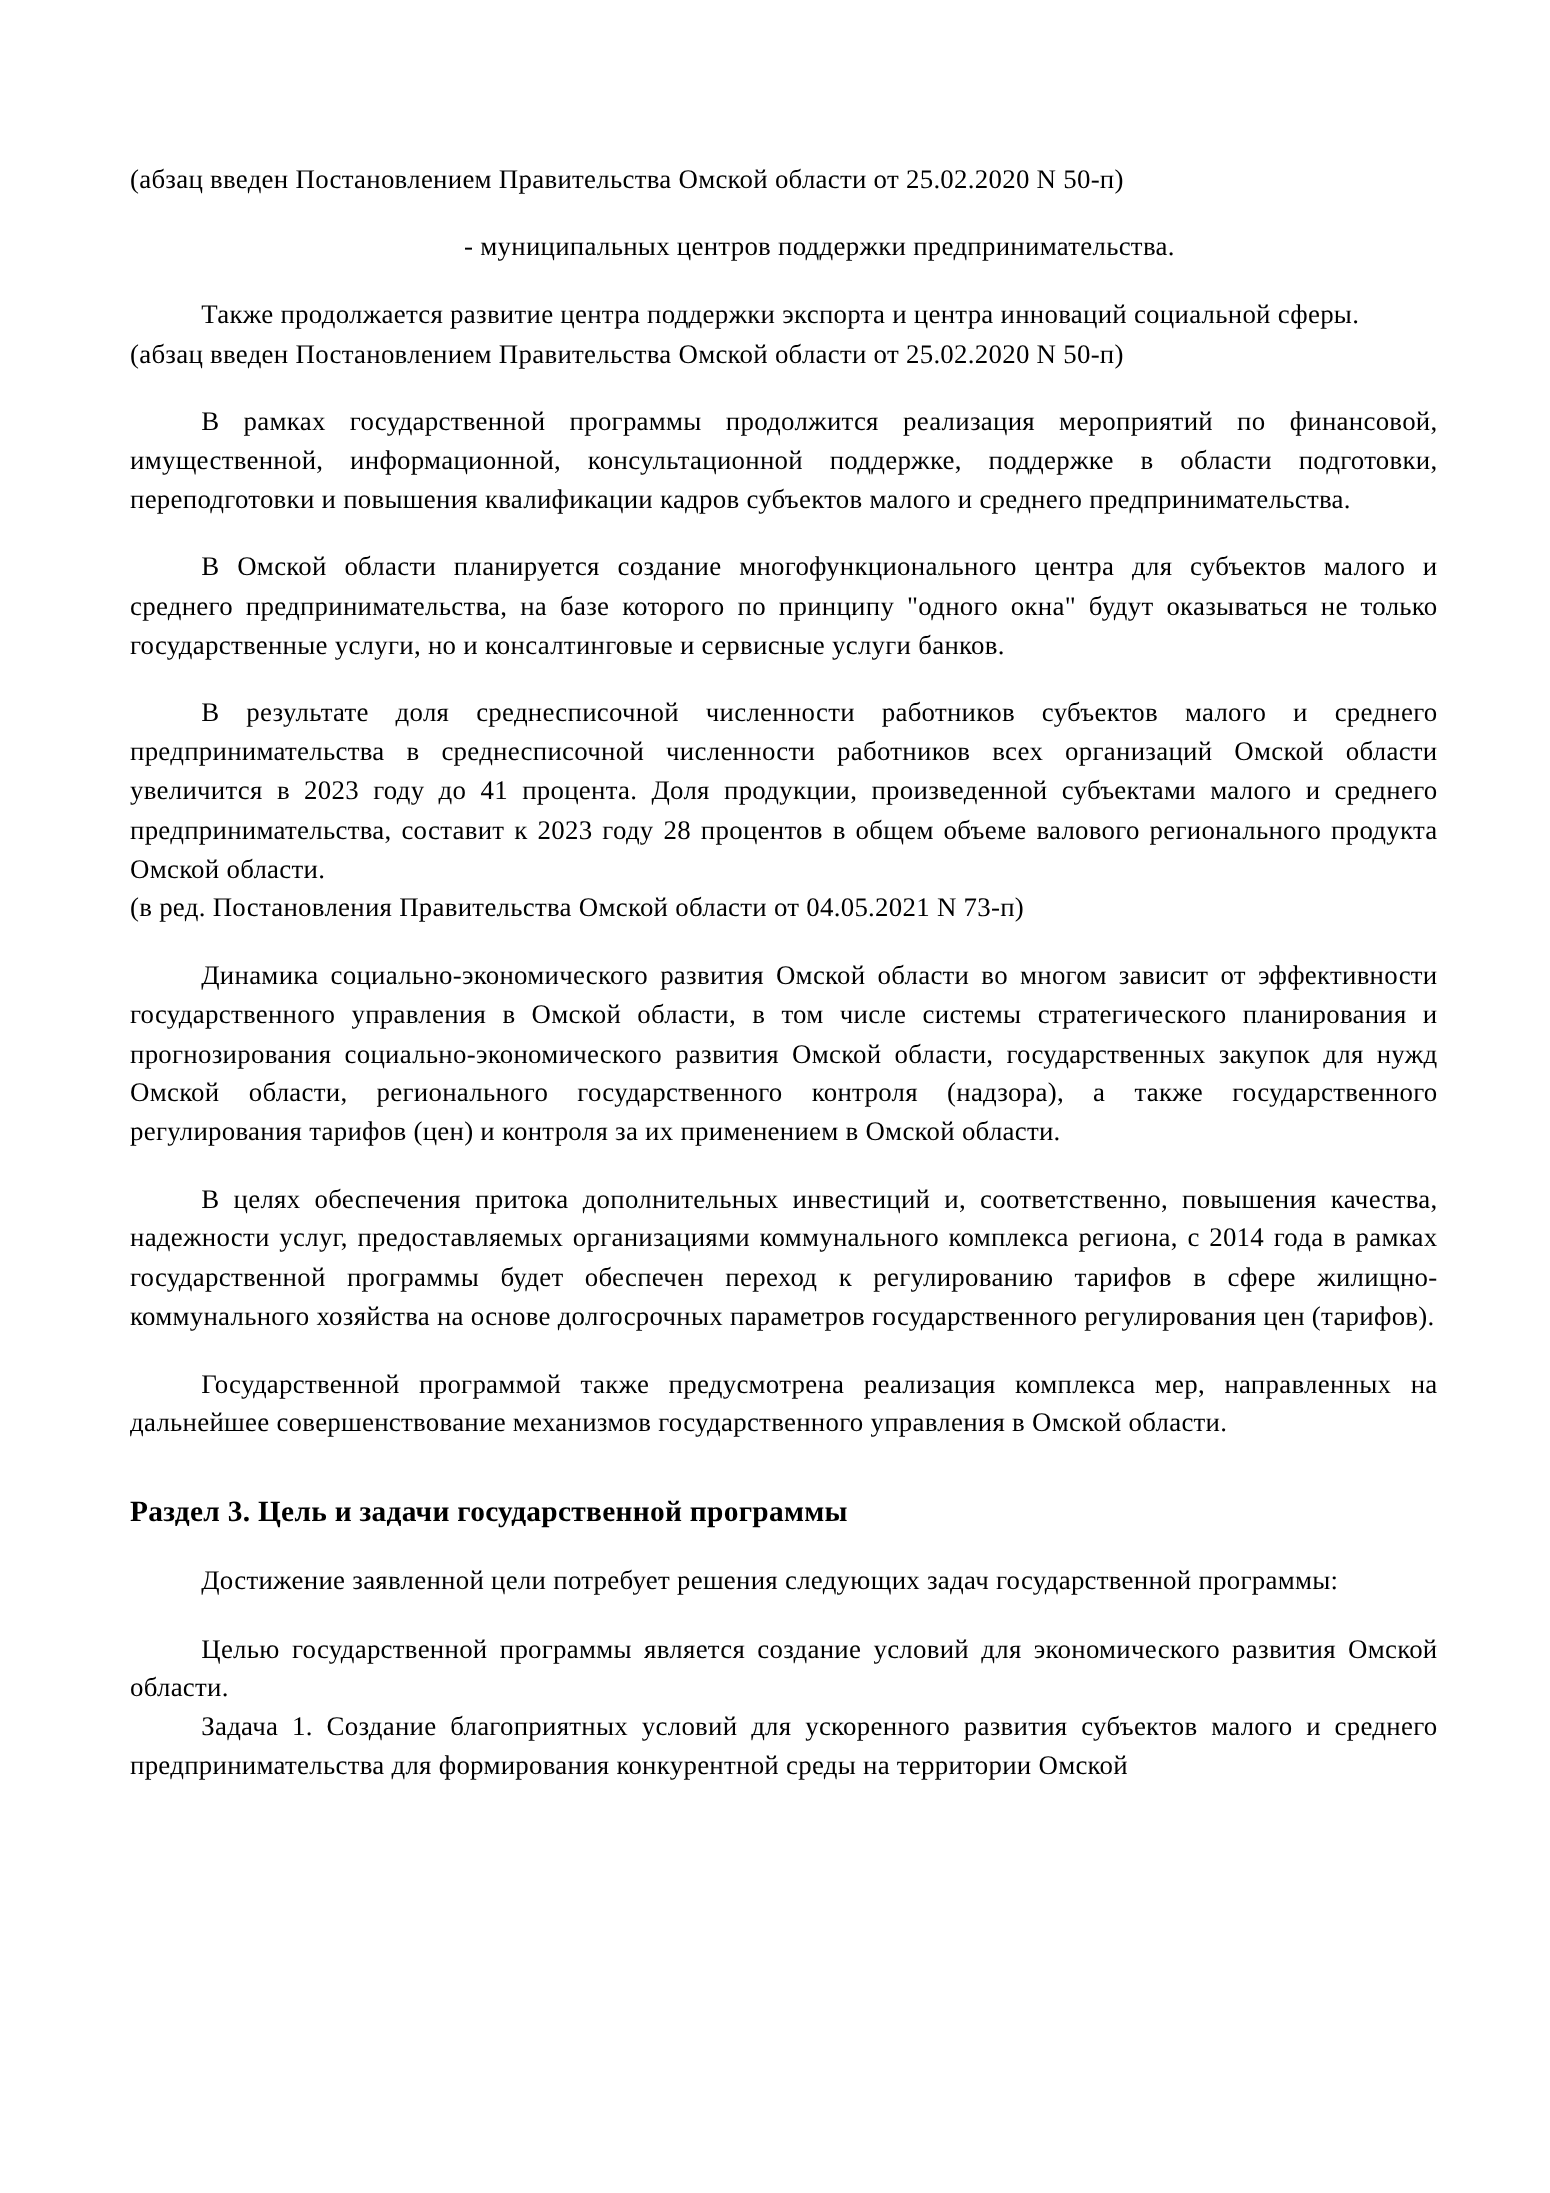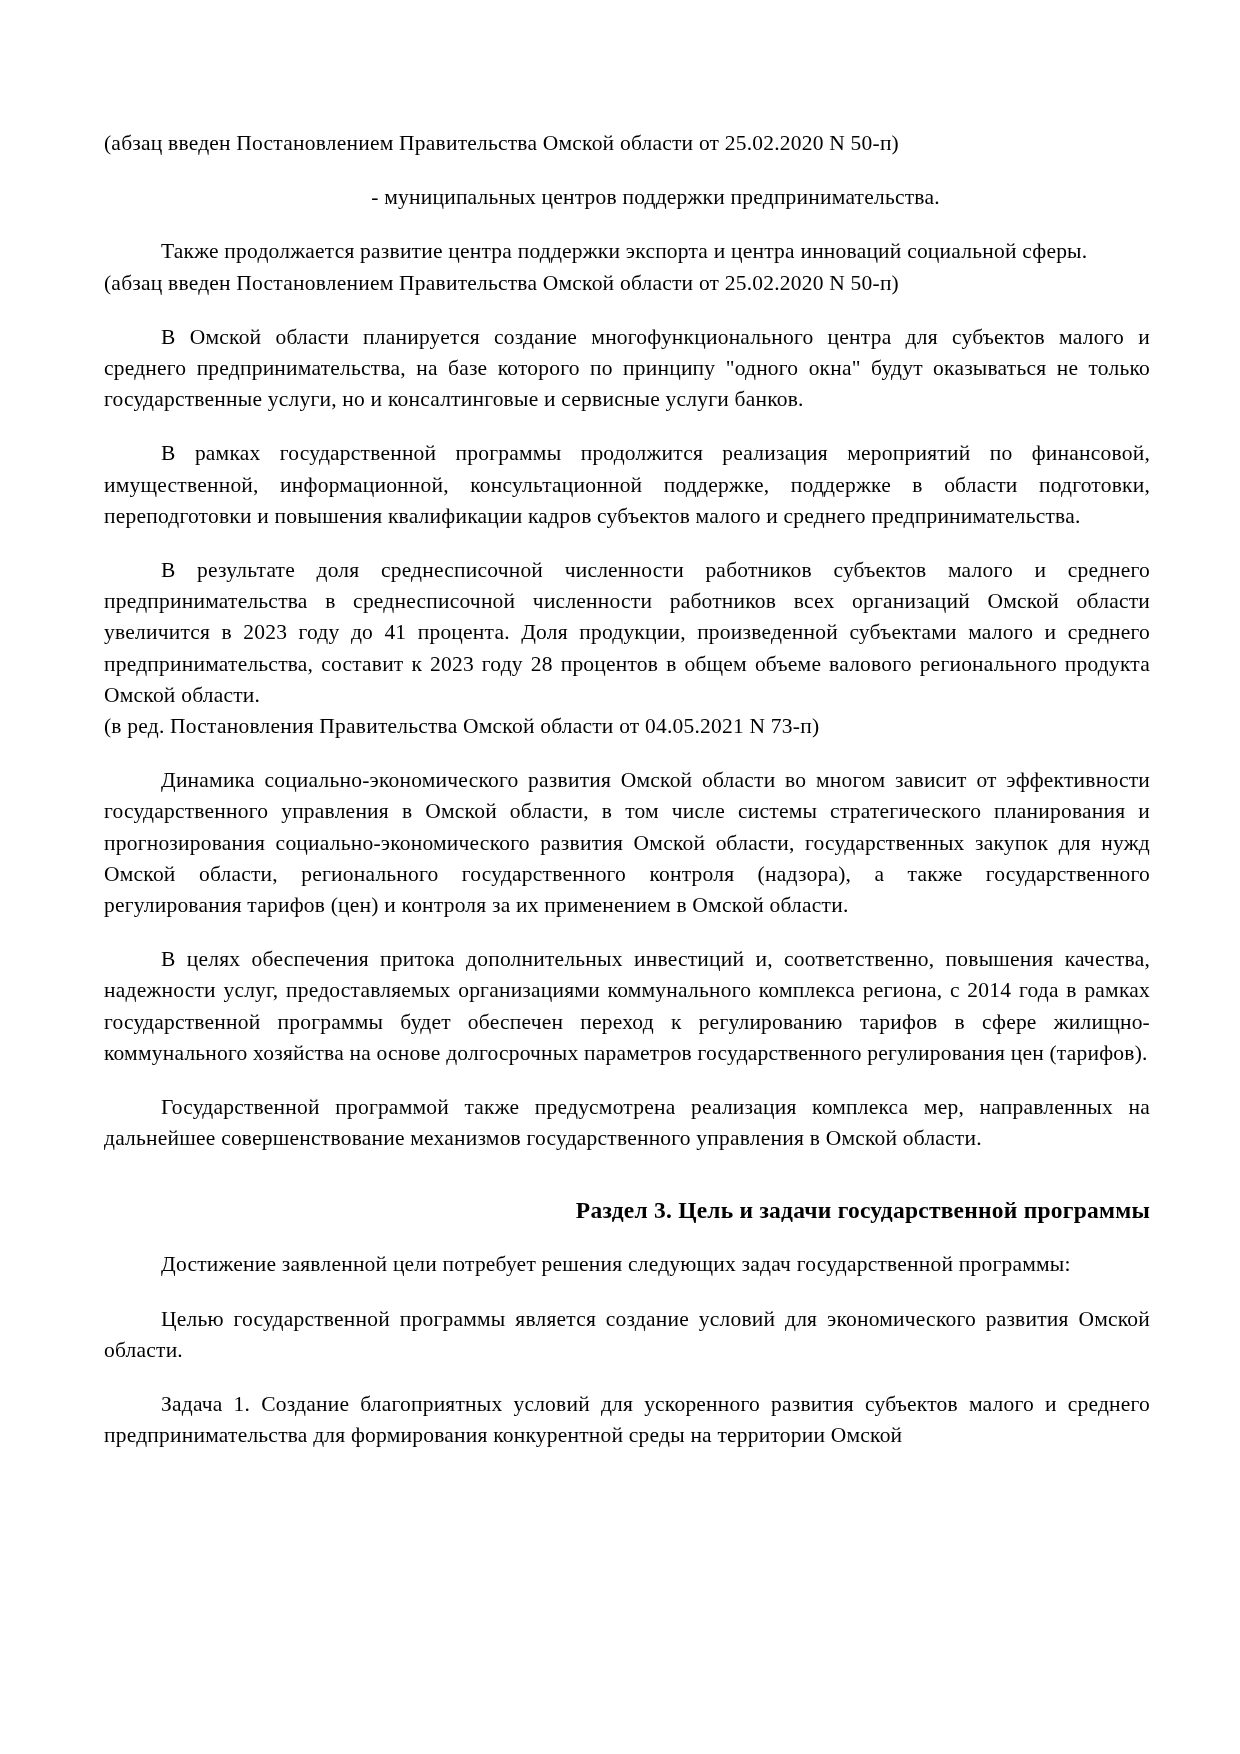--- a/index.html
+++ b/index.html
@@ -63,46 +63,45 @@
     text-align: center;
     margin-top: 23px;
   }
   .section-heading {
     margin: 0;
     margin-top: 40px;
     margin-bottom: 6px;
     font-size: 23.5px;
     line-height: 32px;
     font-weight: bold;
-    text-align: right;
+    text-align: left;
     letter-spacing: 0.01em;
   }
   .para-last {
     text-indent: 57px;
-    margin-top: 23px;
     font-family: Liberation Serif, serif;
   }
 </style>
 </head>
 <body>
 
 <div class="page">
   <div class="content">
 
     <p class="first-note">(абзац введен Постановлением Правительства Омской области от 25.02.2020 N 50-п)</p>
 
     <p class="dash-item">- муниципальных центров поддержки предпринимательства.</p>
 
     <p class="para">Также продолжается развитие центра поддержки экспорта и центра инноваций социальной сферы.</p>
 
     <p class="note">(абзац введен Постановлением Правительства Омской области от 25.02.2020 N 50-п)</p>
 
+    <p class="para">В рамках государственной программы продолжится реализация мероприятий по финансовой, имущественной, информационной, консультационной поддержке, поддержке в области подготовки, переподготовки и повышения квалификации кадров субъектов малого и среднего предпринимательства.</p>
+
     <p class="para">В Омской области планируется создание многофункционального центра для субъектов малого и среднего предпринимательства, на базе которого по принципу "одного окна" будут оказываться не только государственные услуги, но и консалтинговые и сервисные услуги банков.</p>
-
-    <p class="para">В рамках государственной программы продолжится реализация мероприятий по финансовой, имущественной, информационной, консультационной поддержке, поддержке в области подготовки, переподготовки и повышения квалификации кадров субъектов малого и среднего предпринимательства.</p>
 
     <p class="para">В результате доля среднесписочной численности работников субъектов малого и среднего предпринимательства в среднесписочной численности работников всех организаций Омской области увеличится в 2023 году до 41 процента. Доля продукции, произведенной субъектами малого и среднего предпринимательства, составит к 2023 году 28 процентов в общем объеме валового регионального продукта Омской области.</p>
 
     <p class="note">(в ред. Постановления Правительства Омской области от 04.05.2021 N 73-п)</p>
 
     <p class="para">Динамика социально-экономического развития Омской области во многом зависит от эффективности государственного управления в Омской области, в том числе системы стратегического планирования и прогнозирования социально-экономического развития Омской области, государственных закупок для нужд Омской области, регионального государственного контроля (надзора), а также государственного регулирования тарифов (цен) и контроля за их применением в Омской области.</p>
 
     <p class="para">В целях обеспечения притока дополнительных инвестиций и, соответственно, повышения качества, надежности услуг, предоставляемых организациями коммунального комплекса региона, с 2014 года в рамках государственной программы будет обеспечен переход к регулированию тарифов в сфере жилищно-коммунального хозяйства на основе долгосрочных параметров государственного регулирования цен (тарифов).</p>
 
     <p class="para">Государственной программой также предусмотрена реализация комплекса мер, направленных на дальнейшее совершенствование механизмов государственного управления в Омской области.</p>

